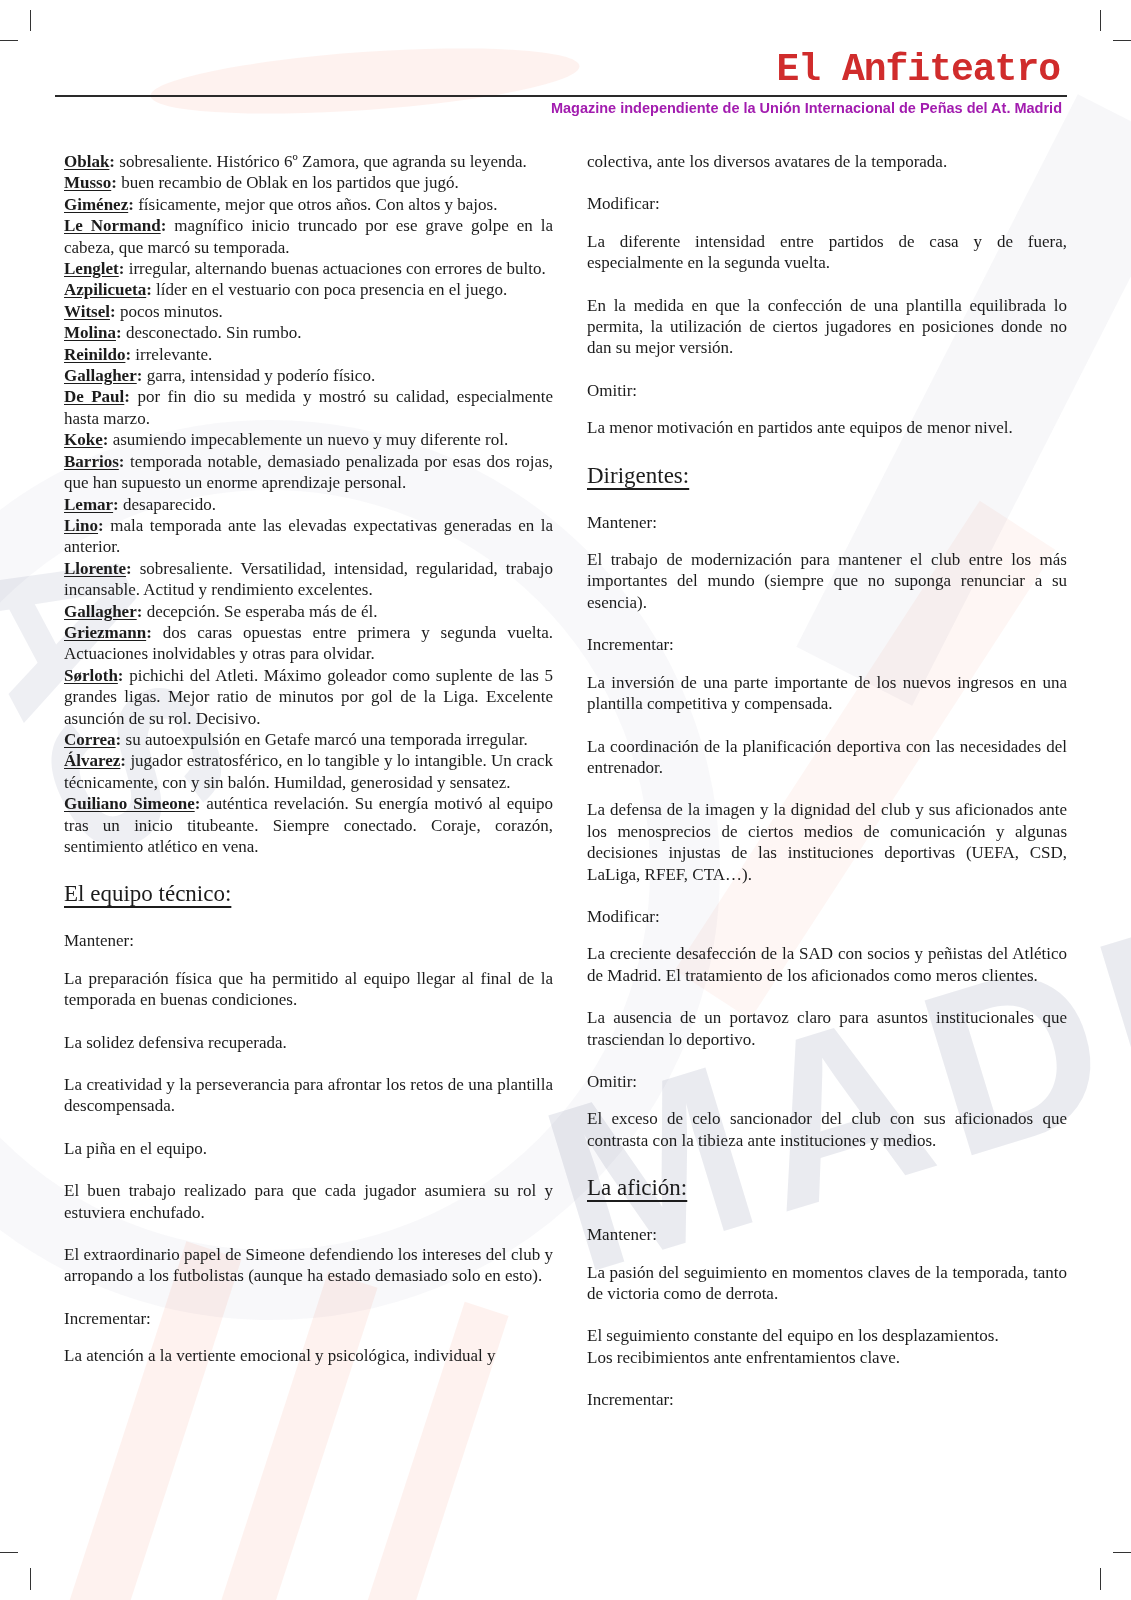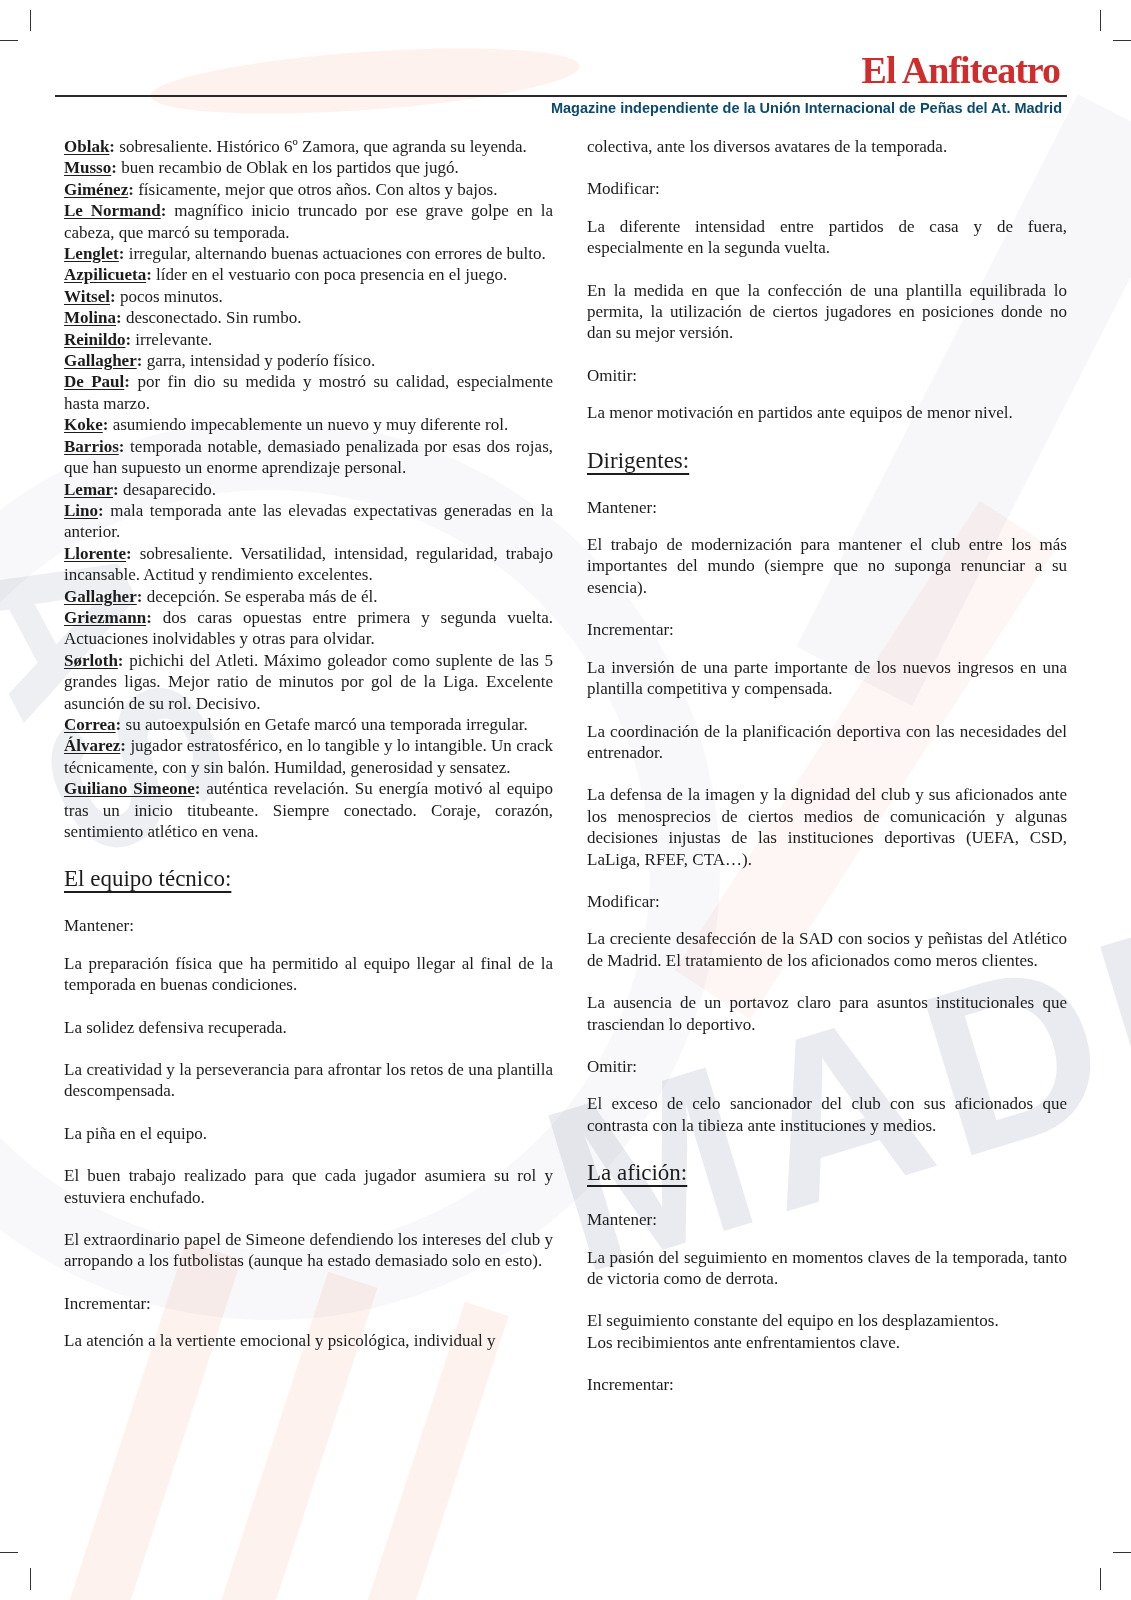--- a/index.html
+++ b/index.html
@@ -19,42 +19,42 @@
   .wm-s2{left:265px;top:1270px;width:52px;height:400px;transform:rotate(18deg);}
   .wm-s3{left:408px;top:1300px;width:46px;height:360px;transform:rotate(18deg);}
   .wm-s4{left:820px;top:480px;width:90px;height:560px;transform:rotate(33deg);background:rgba(242,128,98,0.07);}
   .wm-s5{left:930px;top:90px;width:130px;height:620px;transform:rotate(27deg);background:rgba(150,155,180,0.08);}
   .wm-swoosh{position:absolute;z-index:0;pointer-events:none;left:150px;top:52px;width:430px;height:58px;
              border-radius:50%;background:rgba(242,128,98,0.10);transform:rotate(-4deg);}
   .wm-ring{position:absolute;z-index:0;pointer-events:none;left:-180px;top:420px;width:760px;height:760px;
            border-radius:50%;border:70px solid rgba(120,110,160,0.05);}
   
   .masthead{position:absolute;z-index:2;top:48px;right:71px;
-            font-family:Liberation Serif, serif;
+            font-family:Liberation Mono, monospace;
             font-size:38px;font-weight:800;letter-spacing:-1px;color:#d02c2c;}
   .rule{position:absolute;z-index:2;left:55px;right:64px;top:95px;height:2px;background:#2a2a2a;}
   .tagline{position:absolute;z-index:2;top:100px;right:69px;
            font-family:"Liberation Sans","DejaVu Sans",sans-serif;
-           font-size:14.5px;font-weight:700;color:#0c4a6e;}
+           font-size:14.5px;font-weight:700;color:#a21caf;}
   
   .content{position:absolute;z-index:1;left:64px;top:136px;width:1003px;
            display:flex;gap:34px;}
   .col{flex:0 0 auto;font-size:17px;line-height:21.4px;}
   .col-left{width:489px;}
   .col-right{width:480px;}
   .blk{margin:0;}
   .player{text-align:justify;}
   .pname{font-weight:700;text-decoration:underline;text-underline-offset:2px;}
   .pcolon{font-weight:700;}
   .para{text-align:justify;margin-top:21px;white-space:pre-line;}
   .label{font-weight:400;margin-top:21px;}
   .label + .para{margin-top:16px;}
   .heading{font-size:23px;line-height:30px;margin-top:22px;margin-bottom:19px;
            text-decoration:underline;text-underline-offset:5px;}
-  .col > .blk:first-child{margin-top:0;font-family:Liberation Serif, serif;}
+  .col > .blk:first-child{margin-top:15px;font-family:Liberation Serif, serif;}
 </style>
 </head>
 <body>
 
 <div class="page">
 
   <div class="crop" style="left:30px;top:10px;width:1px;height:21px;"></div>
   <div class="crop" style="left:0;top:40px;width:18px;height:1px;"></div>
   <div class="crop" style="left:1100px;top:10px;width:1px;height:21px;"></div>
   <div class="crop" style="left:1113px;top:40px;width:18px;height:1px;"></div>

